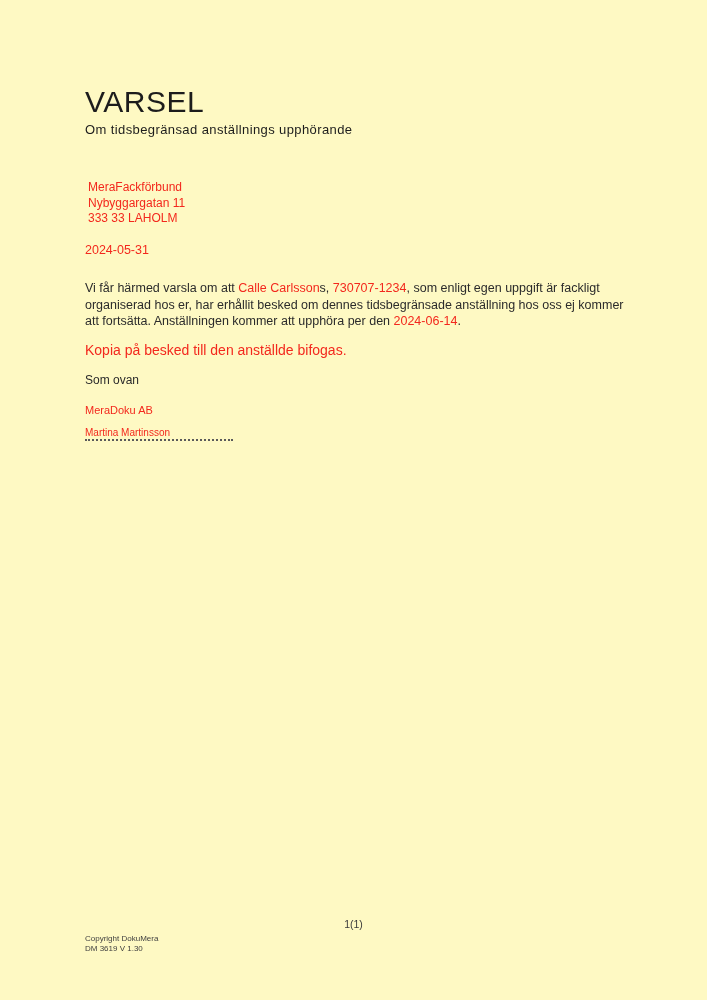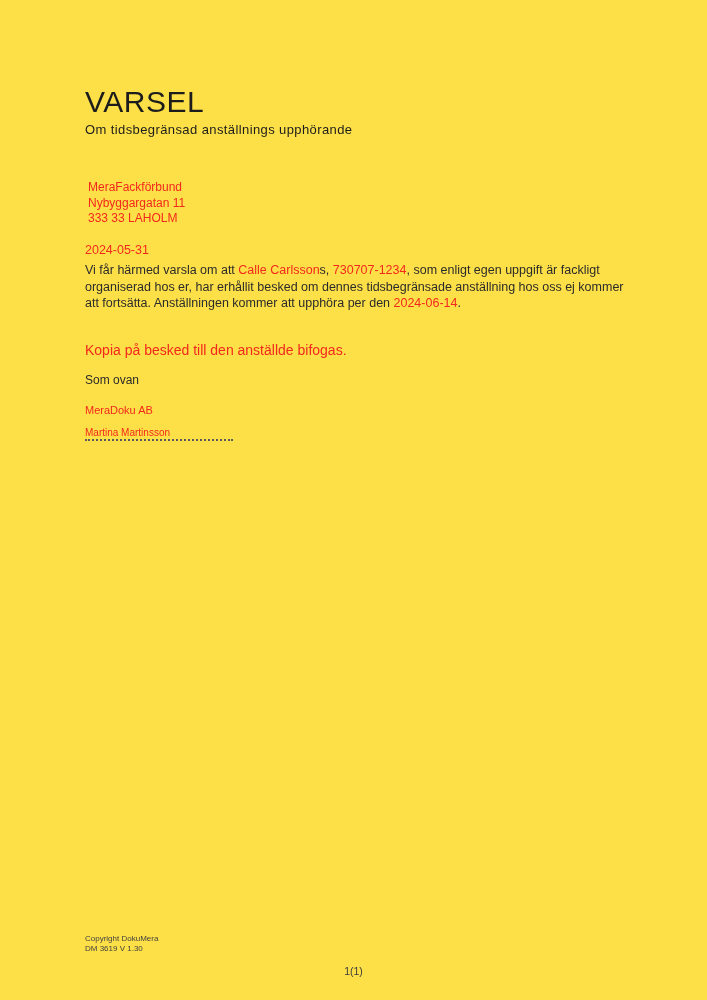--- a/index.html
+++ b/index.html
@@ -4,21 +4,21 @@
 <style>
   html, body {
     margin: 0;
     padding: 0;
     background: #ffffff;
   }
   .page {
     position: relative;
     width: 707px;
     height: 1000px;
-    background: #fde047;
+    background: #fef9c3;
     font-family: "Liberation Sans", "DejaVu Sans", sans-serif;
     color: #262626;
     overflow: hidden;
   }
   .abs { position: absolute; }
 
   .doc-title {
     left: 85px;
     top: 86px;
     font-size: 30px;
@@ -46,21 +46,21 @@
 
   .date-line {
     left: 85px;
     top: 243px;
     font-size: 12.5px;
     line-height: 15px;
   }
 
   .body-paragraph {
     left: 85px;
-    top: 262px;
+    top: 280px;
     width: 552px;
     font-size: 12.5px;
     line-height: 16.5px;
     color: #2b2b2b;
   }
 
   .copy-note {
     left: 85px;
     top: 343px;
     font-size: 14px;
@@ -97,21 +97,20 @@
     line-height: 15px;
   }
 
   .page-number {
     left: 0;
     top: 918px;
     width: 707px;
     text-align: center;
     font-size: 10.5px;
     color: #3a3a3a;
-    margin-top: 47px;
   }
 
   .footer-meta {
     left: 85px;
     top: 934px;
     font-size: 8px;
     line-height: 10px;
     color: #3f3f3f;
   }
 </style>

